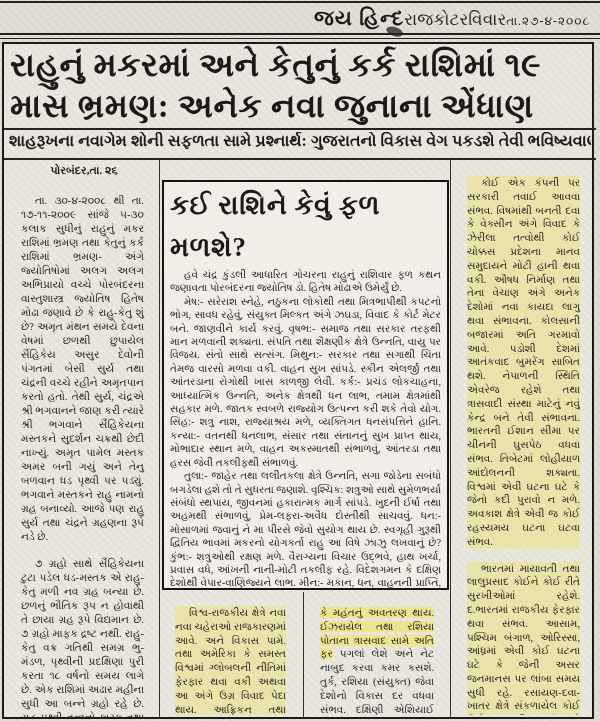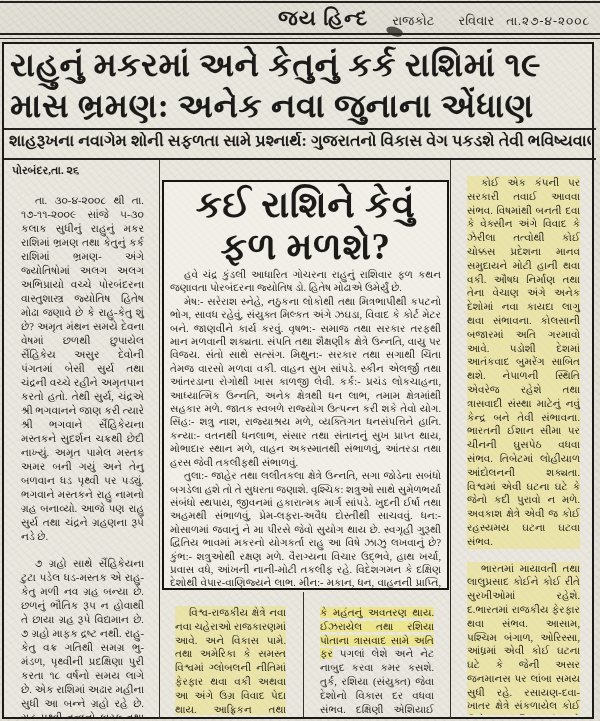--- a/index.html
+++ b/index.html
@@ -4,35 +4,35 @@
 <style>
   html,body{margin:0;padding:0;background:#a8a59b;}
   .page{
     position:relative;width:600px;height:721px;overflow:hidden;
     background:#e2dfd6;
     background-image:repeating-linear-gradient(47deg,rgba(110,105,90,0.05) 0 2px,transparent 2px 6px),
                      repeating-linear-gradient(-31deg,rgba(90,88,80,0.04) 0 1px,transparent 1px 5px);
     font-family:"Liberation Serif","DejaVu Serif",serif;color:#1b1a18;
   }
   .rule-h{position:absolute;left:0;right:0;background:#24221f;}
-  .masthead{position:absolute;top:6px;right:10px;left:280px;display:flex;justify-content:flex-end;align-items:baseline;gap:12px;white-space:nowrap;}
+  .masthead{position:absolute;top:6px;right:10px;left:280px;display:flex;justify-content:flex-end;align-items:baseline;white-space:nowrap;}
   .paper-name{font-size:21px;font-weight:700;letter-spacing:1px;}
-  .edition,.day{font-size:13px;color:#2a2824;margin-left:12px;}
+  .edition,.day{font-size:17px;color:#2a2824;}
   .issue-date{font-size:12px;font-weight:400;letter-spacing:1px;}
   .smudge{position:absolute;left:386px;top:27px;width:17px;height:9px;background:#2f2c28;border-radius:60% 40% 55% 45%;transform:rotate(24deg);opacity:.8;}
   .article-frame{position:absolute;left:2px;top:42px;width:592px;height:677px;border:2px solid #1c1a17;box-sizing:border-box;background:rgba(252,250,244,0.28);}
   .headline{position:absolute;left:10px;top:45px;width:580px;height:94px;font-size:33px;line-height:41px;font-weight:700;letter-spacing:.5px;overflow:hidden;}
   .subheadline{position:absolute;left:9px;top:132px;width:582px;height:25px;font-size:16px;font-weight:700;overflow:hidden;white-space:nowrap;}
-  .dateline{position:absolute;left:12px;top:164px;width:144px;font-size:11px;font-weight:700;text-align:left;}
+  .dateline{position:absolute;left:12px;top:164px;width:144px;font-size:11px;font-weight:700;text-align:center;}
   .textcol{position:absolute;text-align:justify;overflow:hidden;}
   .textcol p{margin:13px;text-indent:14px;}
   .col-left{left:8px;top:181px;width:149px;height:536px;font-size:10.6px;line-height:14px;}
   .col-right{left:454px;top:163px;width:139px;height:552px;font-size:10.4px;line-height:13.8px;}
   .fortune-box{position:absolute;left:162px;top:180px;width:287px;height:410px;border:2px solid #171512;box-sizing:border-box;background:rgba(250,248,240,0.5);padding:2px 6px;overflow:hidden;}
-  .fortune-title{font-size:37px;line-height:42px;font-weight:700;text-align:center;letter-spacing:.5px;}
+  .fortune-title{font-size:27px;line-height:42px;font-weight:700;text-align:left;letter-spacing:.5px;}
   .fortune-box p{margin:0;font-size:10.4px;line-height:13.4px;text-align:justify;text-indent:14px;font-family:Liberation Serif, serif;}
   .col-bl{left:162px;top:593px;width:137px;height:122px;font-size:10.4px;line-height:13.8px;}
   .col-br{left:307px;top:593px;width:140px;height:122px;font-size:10.4px;line-height:13.8px;}
   .vdiv{position:absolute;width:1px;background:#33302b;}
   .hl{background:rgba(236,226,128,0.55);}
   .hl-strong{background:rgba(240,228,110,0.7);}
 </style>
 </head>
 <body>
 

